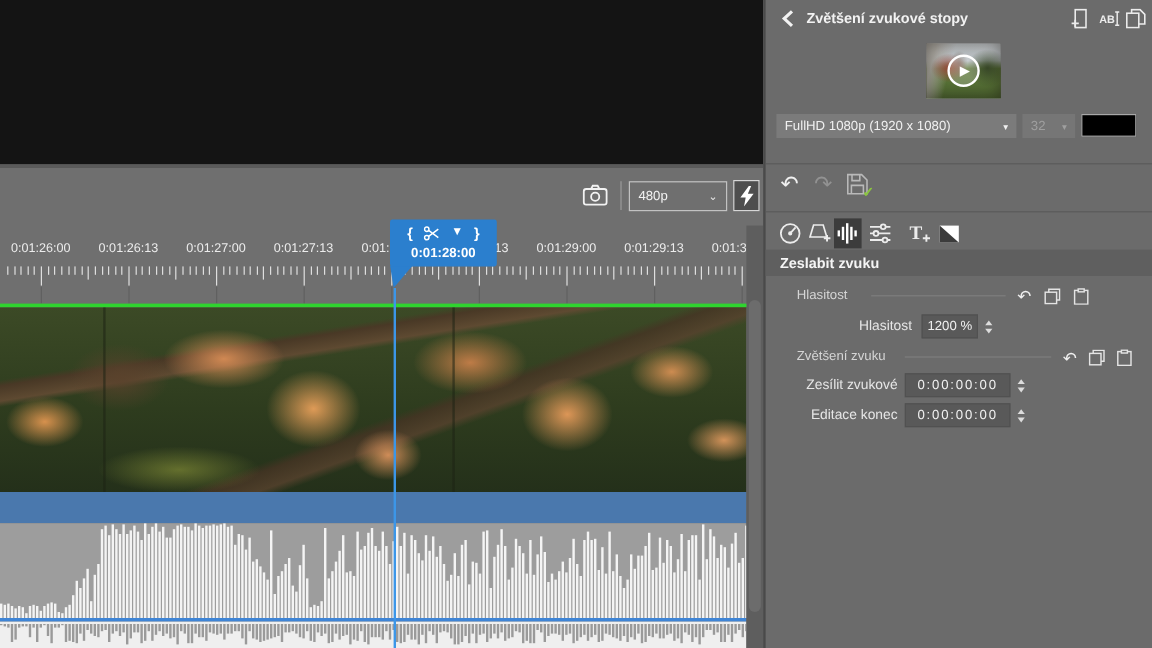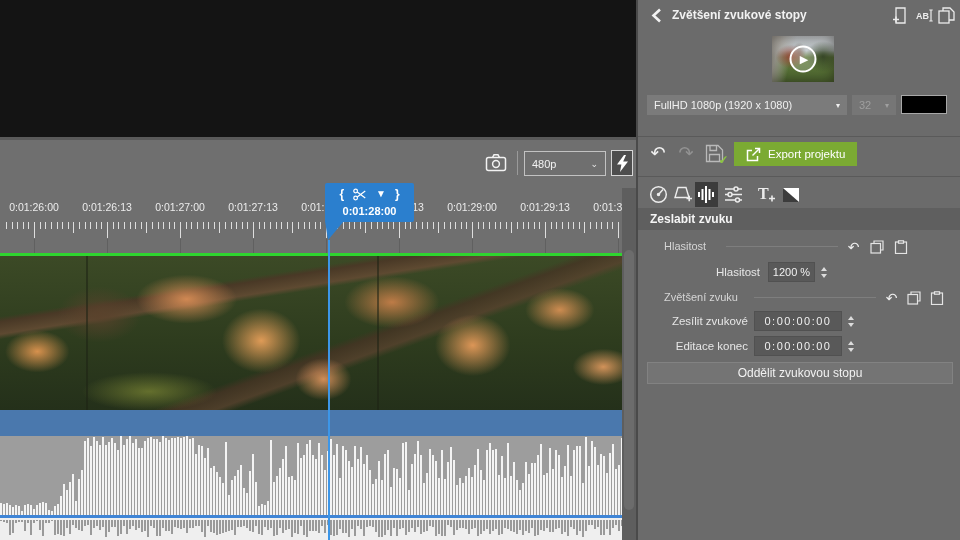--- a/index.html
+++ b/index.html
@@ -800,30 +800,20 @@
     <div class="tool-ic" style="left:64px; top:141px;">
       <span style="position:relative">
         <svg width="19" height="19" viewBox="0 0 19 19" fill="none" stroke="#b9b9b9" stroke-width="1.3">
           <path d="M1.5 1.5 H13 L17.5 6 V17.5 H1.5 Z"></path>
             <path d="M5 1.5 V6.5 H11.5 V1.5"></path>
             <path d="M4.5 17.5 V10.5 H14.5 V17.5"></path>
         </svg>
         <span style="position:absolute; right:-5px; bottom:-4px; color:#8bc53f; font-size:12px; font-weight:bold;">✓</span>
       </span>
     </div>
-    <div id="export-btn" class="abs">
-      <span>
-        <svg width="15" height="15" viewBox="0 0 15 15" fill="none" stroke="#fff" stroke-width="1.5">
-          <path d="M6 3.5 H1.5 V13.5 H11.5 V9"></path>
-            <path d="M6.5 8.5 L13.5 1.5"></path>
-            <path d="M9 1.5 H13.5 V6"></path>
-        </svg>
-      </span>
-      <span>Export projektu</span>
-    </div>
 
     <div class="hrule" style="top:176px"></div>
 
     <div class="tab" style="left:9px">
       <span>
         <svg width="19" height="19" viewBox="0 0 19 19" fill="none" stroke="#ececec" stroke-width="1.5">
           <circle cx="9.5" cy="9.5" r="7.8"></circle>
             <path d="M9.5 9.5 L14 4.5"></path>
             <circle cx="9.5" cy="9.5" r="1" fill="#ececec"></circle>
         </svg>
@@ -942,17 +932,14 @@
 
     <div class="fld-label" style="left:10px; top:340px; width:100px;">Editace konec</div>
     <div class="fld time-fld" style="left:116px; top:336px; width:88px;">
       <span>0:00:00:00</span>
     </div>
     <div class="spin" style="left:207px; top:336px;">
       <i class="up"></i>
       <i class="dn"></i>
     </div>
 
-    <div id="separate-btn" class="abs">
-      <span>Oddělit zvukovou stopu</span>
-    </div>
   </div>
 </div>
 
 </body></html>

